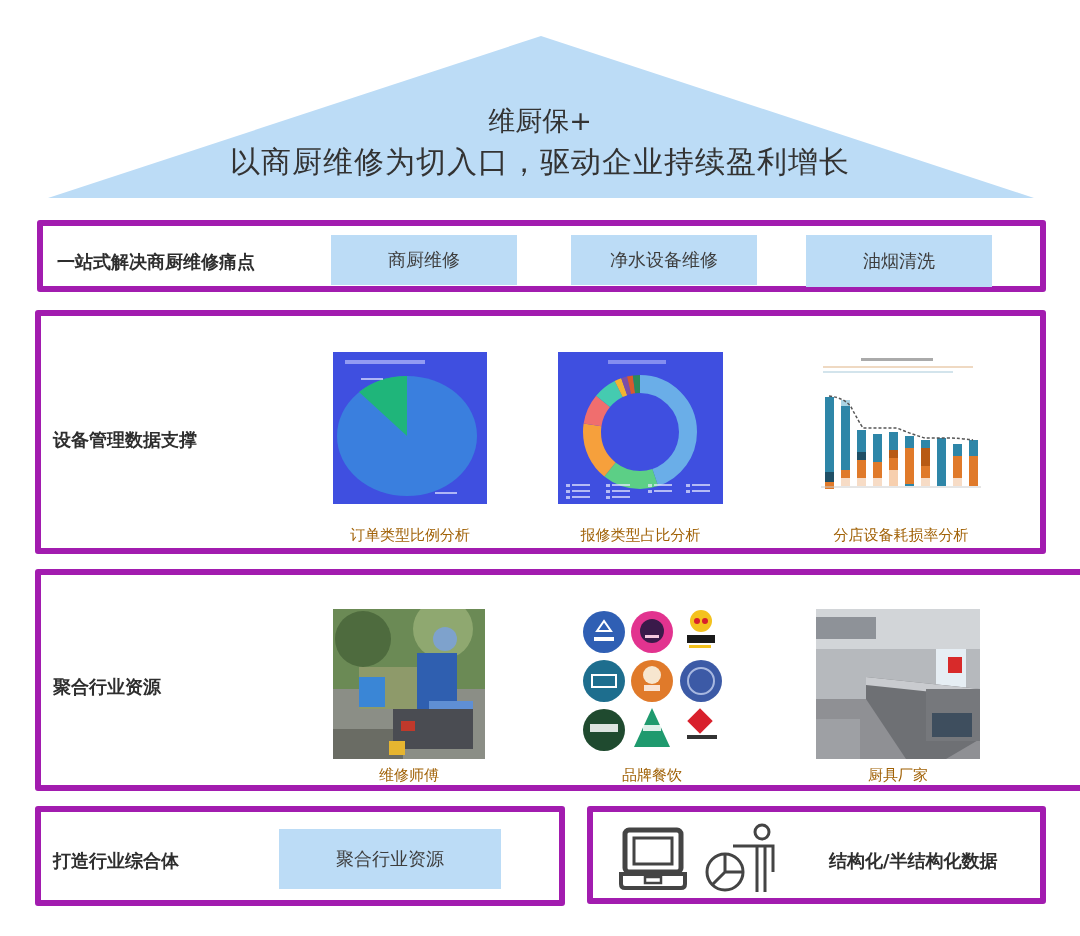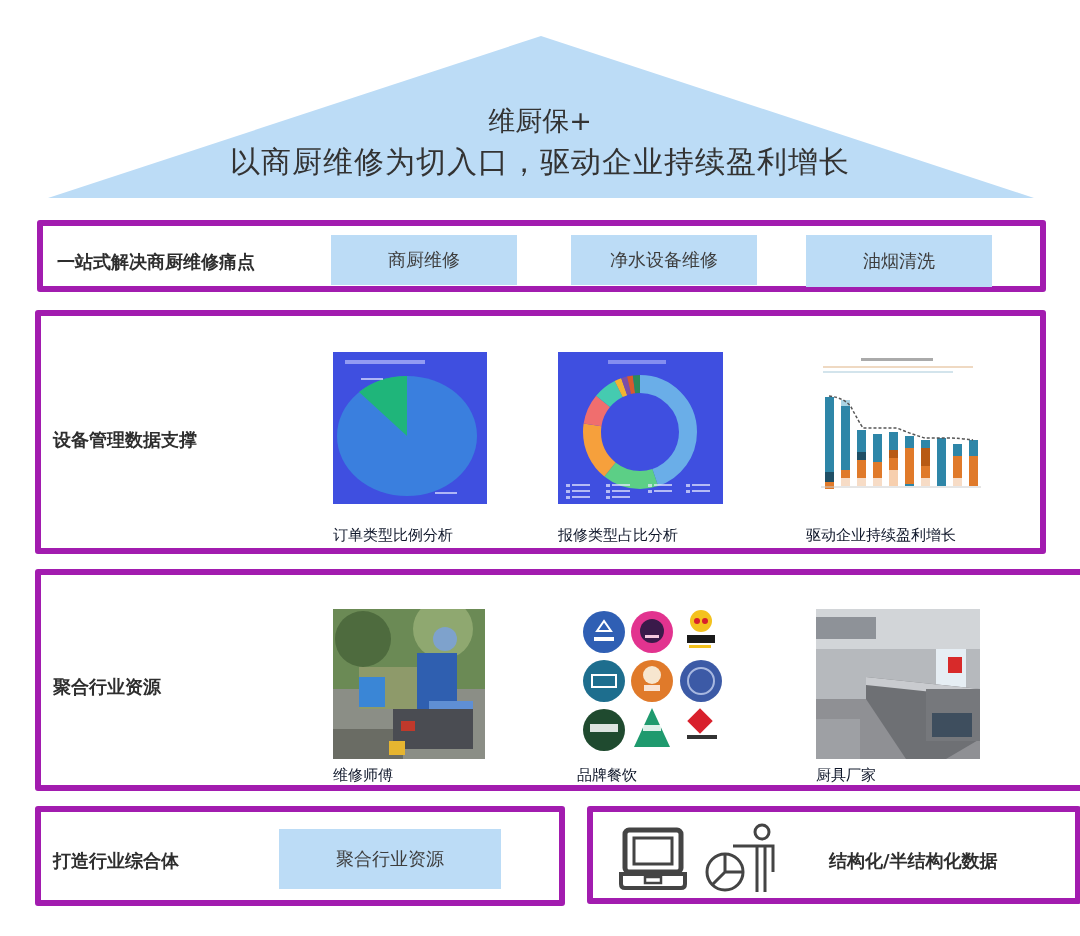--- a/index.html
+++ b/index.html
@@ -27,28 +27,28 @@
     background: #bcdcf6; color: #3d3d3d; font-size: 18px;
     display: flex; align-items: center; justify-content: center;
   }
 
   
   .row1 { left: 37px; top: 220px; width: 1009px; height: 72px; }
 
   
   .row2 { left: 35px; top: 310px; width: 1011px; height: 244px; }
   .thumb { background: #3f4fe0; overflow: hidden; }
-  .caption { font-size: 15px; color: #0f172a; text-align: left; white-space: nowrap; }
+  .caption { font-size: 15px; color: #a16207; text-align: center; white-space: nowrap; }
 
   
   .row3 { left: 35px; top: 569px; width: 1061px; height: 222px; }
 
   
   .row4a { left: 35px; top: 806px; width: 530px; height: 100px; }
-  .row4b { left: 587px; top: 806px; width: 494px; height: 98px; }
+  .row4b { left: 587px; top: 806px; width: 459px; height: 98px; }
 </style>
 </head>
 <body>
 
 <svg class="abs roof" viewBox="0 0 986 162" preserveAspectRatio="none">
   <polygon points="493,0 986,162 0,162" fill="#bcdcf6"></polygon>
 </svg>
 <div class="abs roof-text roof-line1">维厨保+</div>
 <div class="abs roof-text roof-line2">以商厨维修为切入口，驱动企业持续盈利增长</div>
 
@@ -152,21 +152,21 @@
         <rect x="142" y="92" width="9" height="42" fill="#2e86a8"></rect>
           <rect x="142" y="104" width="9" height="22" fill="#e07a2a"></rect>
           <rect x="142" y="126" width="9" height="8" fill="#f7dcc6"></rect>
         <rect x="158" y="88" width="9" height="46" fill="#2e86a8"></rect>
           <rect x="158" y="104" width="9" height="30" fill="#e07a2a"></rect>
       </g>
       <path d="M18,44 Q34,46 40,55 Q48,70 52,76 L86,76 Q100,82 114,86 L134,86 Q150,86 162,88" stroke="#555" stroke-width="1.5" fill="none" stroke-dasharray="3 2"></path>
       <line x1="10" y1="135" x2="170" y2="135" stroke="#ccc" stroke-width="1"></line>
     </svg>
   </div>
-  <div class="abs caption" style="left:765px; top:210px; width:190px;">驱动企业持续盈利增长</div>
+  <div class="abs caption" style="left:765px; top:210px; width:190px;">分店设备耗损率分析</div>
 </div>
 
 <div class="abs panel row3">
   <div class="abs panel-label" style="left:12px; top:100px;">聚合行业资源</div>
 
   <div class="abs" style="left:292px; top:34px; width:152px; height:150px; overflow:hidden;">
     <svg width="152" height="150" viewBox="0 0 152 150">
       <rect width="152" height="150" fill="#5d7a4e"></rect>
       <rect y="0" width="152" height="80" fill="#6b8a55"></rect>
       <circle cx="30" cy="30" r="28" fill="#4e6b3e"></circle>

